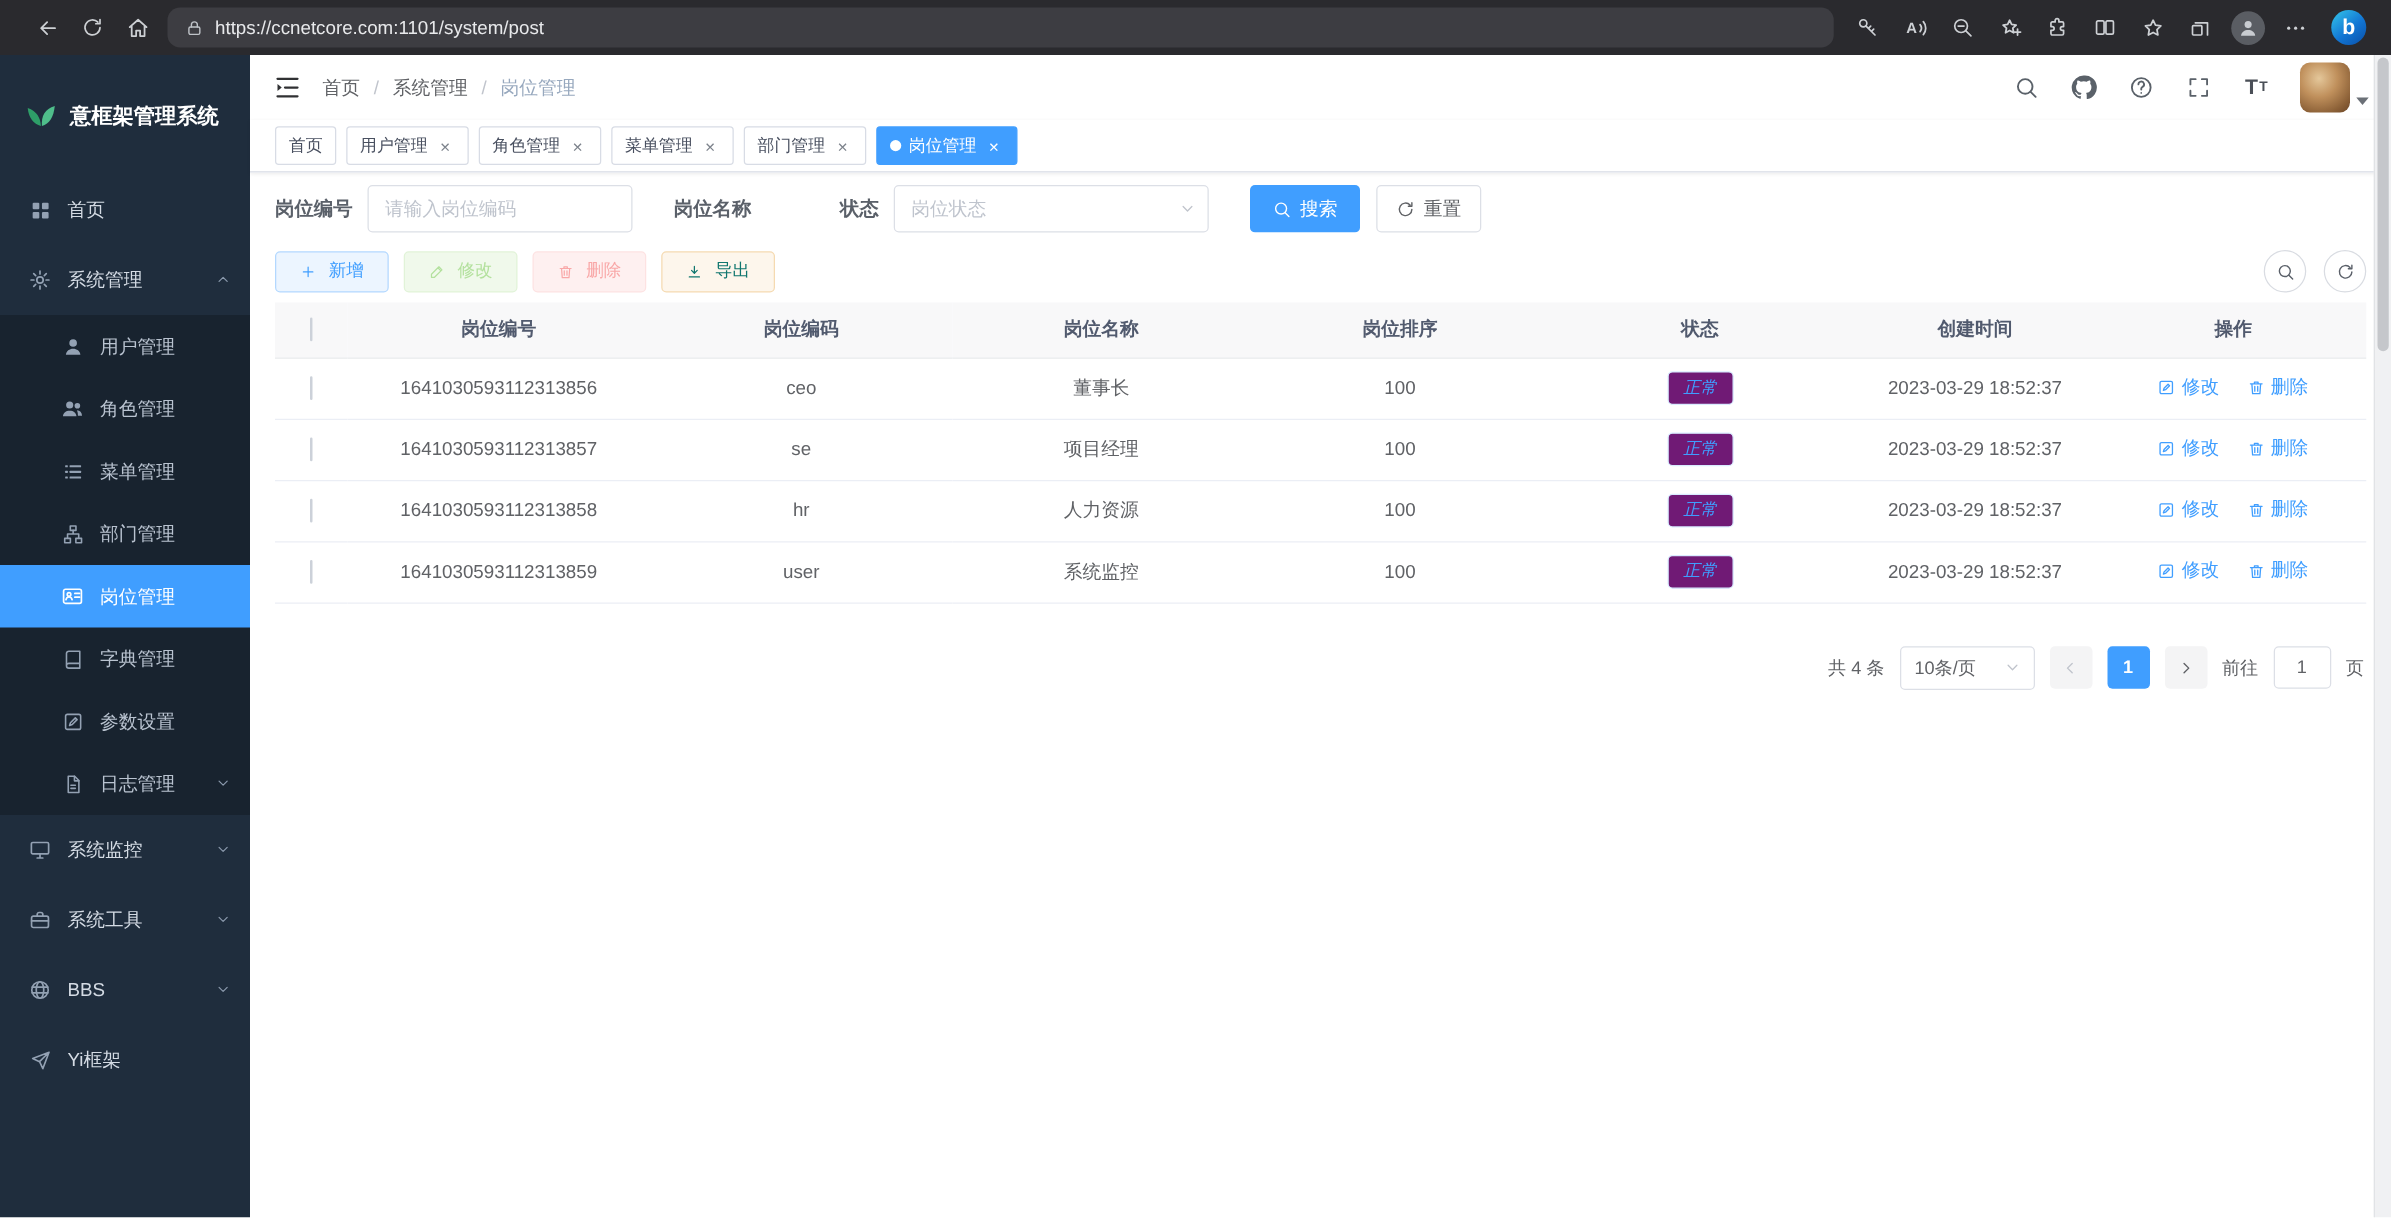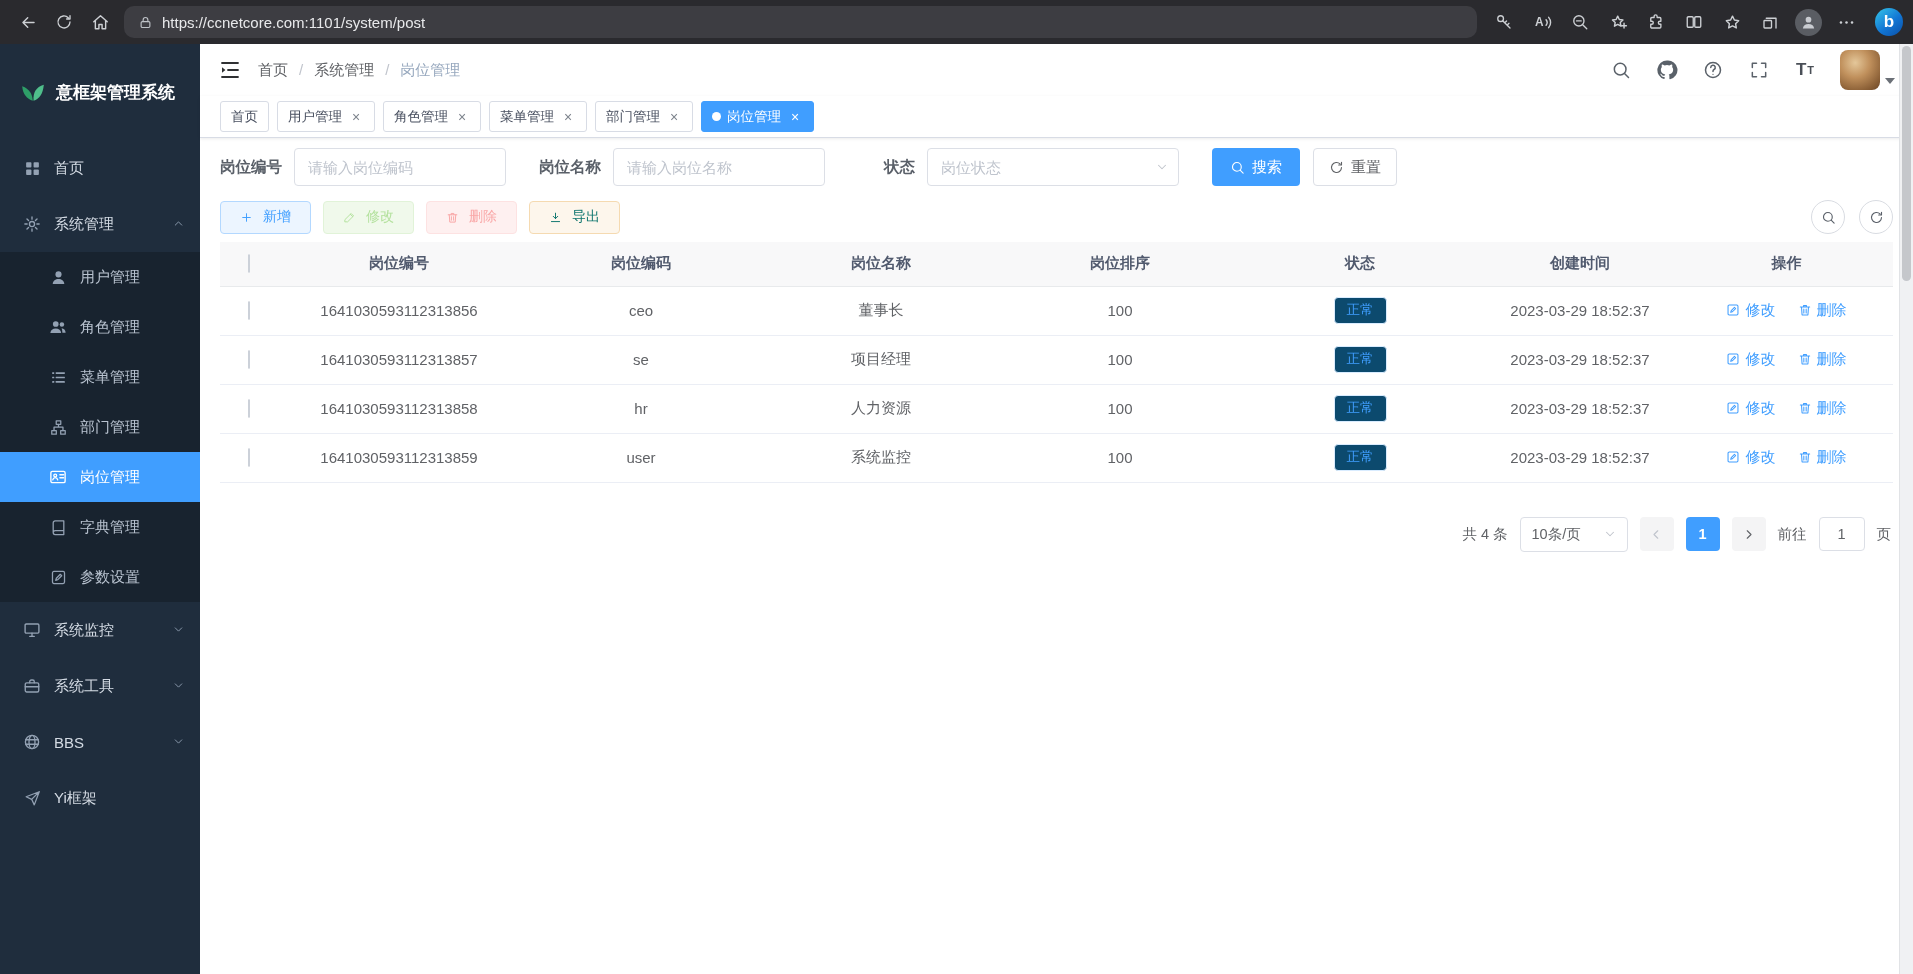--- a/index.html
+++ b/index.html
@@ -9,21 +9,21 @@
     font-family: "Liberation Sans", "DejaVu Sans", sans-serif;
     background: #fff; overflow: hidden; color: #606266;
   }
   .screen { position: relative; width: 1913px; height: 974px; }
 
   
   svg.si { fill: none; stroke: currentColor; stroke-width: 1.8; stroke-linecap: round; stroke-linejoin: round; display: block; }
   svg.fi { fill: currentColor; stroke: none; display: block; }
 
   
-  .browser-bar { height: 44px; background: #2a2a2e; display: flex; align-items: center; padding: 0 10px; }
+  .browser-bar { height: 44px; background: #2a2a2e; display: flex; align-items: center; padding: 0 20px; }
   .bicon { width: 36px; height: 34px; display: flex; align-items: center; justify-content: center; color: #cdd0d4; border-radius: 6px; flex: none; }
   .addr { flex: 1; height: 32px; background: #3d3d42; border-radius: 10px; display: flex; align-items: center; padding: 0 14px; gap: 9px; margin: 0 10px 0 6px; min-width: 0; }
   .addr .lock { color: #bfc3c8; flex: none; }
   .addr .url { flex: 1; color: #e8e9eb; font-size: 15px; white-space: nowrap; overflow: hidden; }
   .b-right { display: flex; align-items: center; gap: 4px; color: #cdd0d4; flex: none; }
   .b-right .bicon { width: 34px; }
   .profile-circle { width: 27px; height: 27px; border-radius: 50%; background: #5a5d63; color: #c9ccd1; display: flex; align-items: center; justify-content: center; overflow: hidden; }
   .bing { width: 28px; height: 28px; border-radius: 50%; background: linear-gradient(140deg,#35c7ea 0%, #1276d4 55%, #0a4fa8 100%); display: flex; align-items: center; justify-content: center; margin-left: 8px; }
   .bing::before { content: "b"; color: #fff; font-weight: bold; font-size: 17px; }
 
@@ -100,22 +100,22 @@
   .tbtn-exp { background: #fdf6ec; border-color: #f5dab1; color: #0f766e; }
   .tool-right { margin-left: auto; display: flex; gap: 14px; }
   .cbtn { width: 34px; height: 34px; border-radius: 50%; border: 1px solid #d9dce2; background: #fff;
     color: #5a6069; display: flex; align-items: center; justify-content: center; cursor: pointer; }
 
   table { width: 100%; border-collapse: collapse; table-layout: fixed; }
   thead th { background: #f8f8f9; height: 44px; font-size: 15px; color: #515a6e; font-weight: bold;
     border-bottom: 1px solid #e8eaec; text-align: center; }
   tbody td { height: 49px; text-align: center; font-size: 15px; color: #606266; border-bottom: 1px solid #ebeef5; }
   .checkbox { width: 16px; height: 16px; border: 1px solid #ccd1d9; border-radius: 3px; margin: 0 auto; background: #fff; cursor: pointer; }
-  .tag { display: inline-block; padding: 5px 12px; font-size: 13.5px; background: #0c4a6e; border: 1px solid #d9ecff;
-    color: #409eff; border-radius: 4px; line-height: 1.1; }
+  .tag { display: inline-block; padding: 5px 12px; font-size: 13.5px; background: #701a75; border: 1px solid #d9ecff;
+    color: #409eff; border-radius: 4px; line-height: 1.1; font-style: italic; }
   .oplink { color: #409eff; display: inline-flex; align-items: center; gap: 5px; font-size: 15px; cursor: pointer; }
   .oplink + .oplink { margin-left: 18px; }
 
   .pager { display: flex; align-items: center; justify-content: flex-end; margin-top: 34px; font-size: 14.5px;
     color: #606266; gap: 12px; padding-right: 2px; }
   .p-size { position: relative; width: 108px; height: 35px; border: 1px solid #dcdfe6; border-radius: 4px;
     display: flex; align-items: center; padding: 0 28px 0 11px; cursor: pointer; background: #fff; white-space: nowrap; }
   .p-btn { width: 34px; height: 34px; border-radius: 4px; background: #f4f4f5; display: flex; align-items: center;
     justify-content: center; cursor: pointer; color: #606266; }
   .p-btn.disabled { color: #c0c4cc; }
@@ -468,20 +468,33 @@
             <span class="mil">字典管理</span>
           </div>
           <div class="mi">
             <span class="mic">
                 <svg class="si" width="17" height="17">
                   <use href="#i-editsq"></use>
                 </svg>
               </span>
             <span class="mil">参数设置</span>
           </div>
+          <div class="mi">
+            <span class="mic">
+                <svg class="si" width="17" height="17">
+                  <use href="#i-logdoc"></use>
+                </svg>
+              </span>
+            <span class="mil">日志管理</span>
+            <span class="caret">
+                <svg class="si" width="13" height="13">
+                  <use href="#i-chevdown"></use>
+                </svg>
+              </span>
+          </div>
         </div>
 
         <div class="mi">
           <span class="mic">
               <svg class="si" width="18" height="18">
                 <use href="#i-monitor"></use>
               </svg>
             </span>
           <span class="mil">系统监控</span>
           <span class="caret">
@@ -598,21 +611,20 @@
 
       <div class="content">
 
         <div class="filter">
           <div class="fgroup">
             <label class="flabel">岗位编号</label>
             <input class="finput" placeholder="请输入岗位编码" style="">
           </div>
           <div class="fgroup">
             <label class="flabel">岗位名称</label>
-            <input class="finput" placeholder="请输入岗位名称" style="">
           </div>
           <div class="fgroup fgroup-status">
             <label class="flabel">状态</label>
             <div class="fselect">
               <input class="finput" readonly="" placeholder="岗位状态" style="">
               <span class="sel-caret">
                   <svg class="si" width="14" height="14">
                     <use href="#i-chevdown"></use>
                   </svg>
                 </span>

